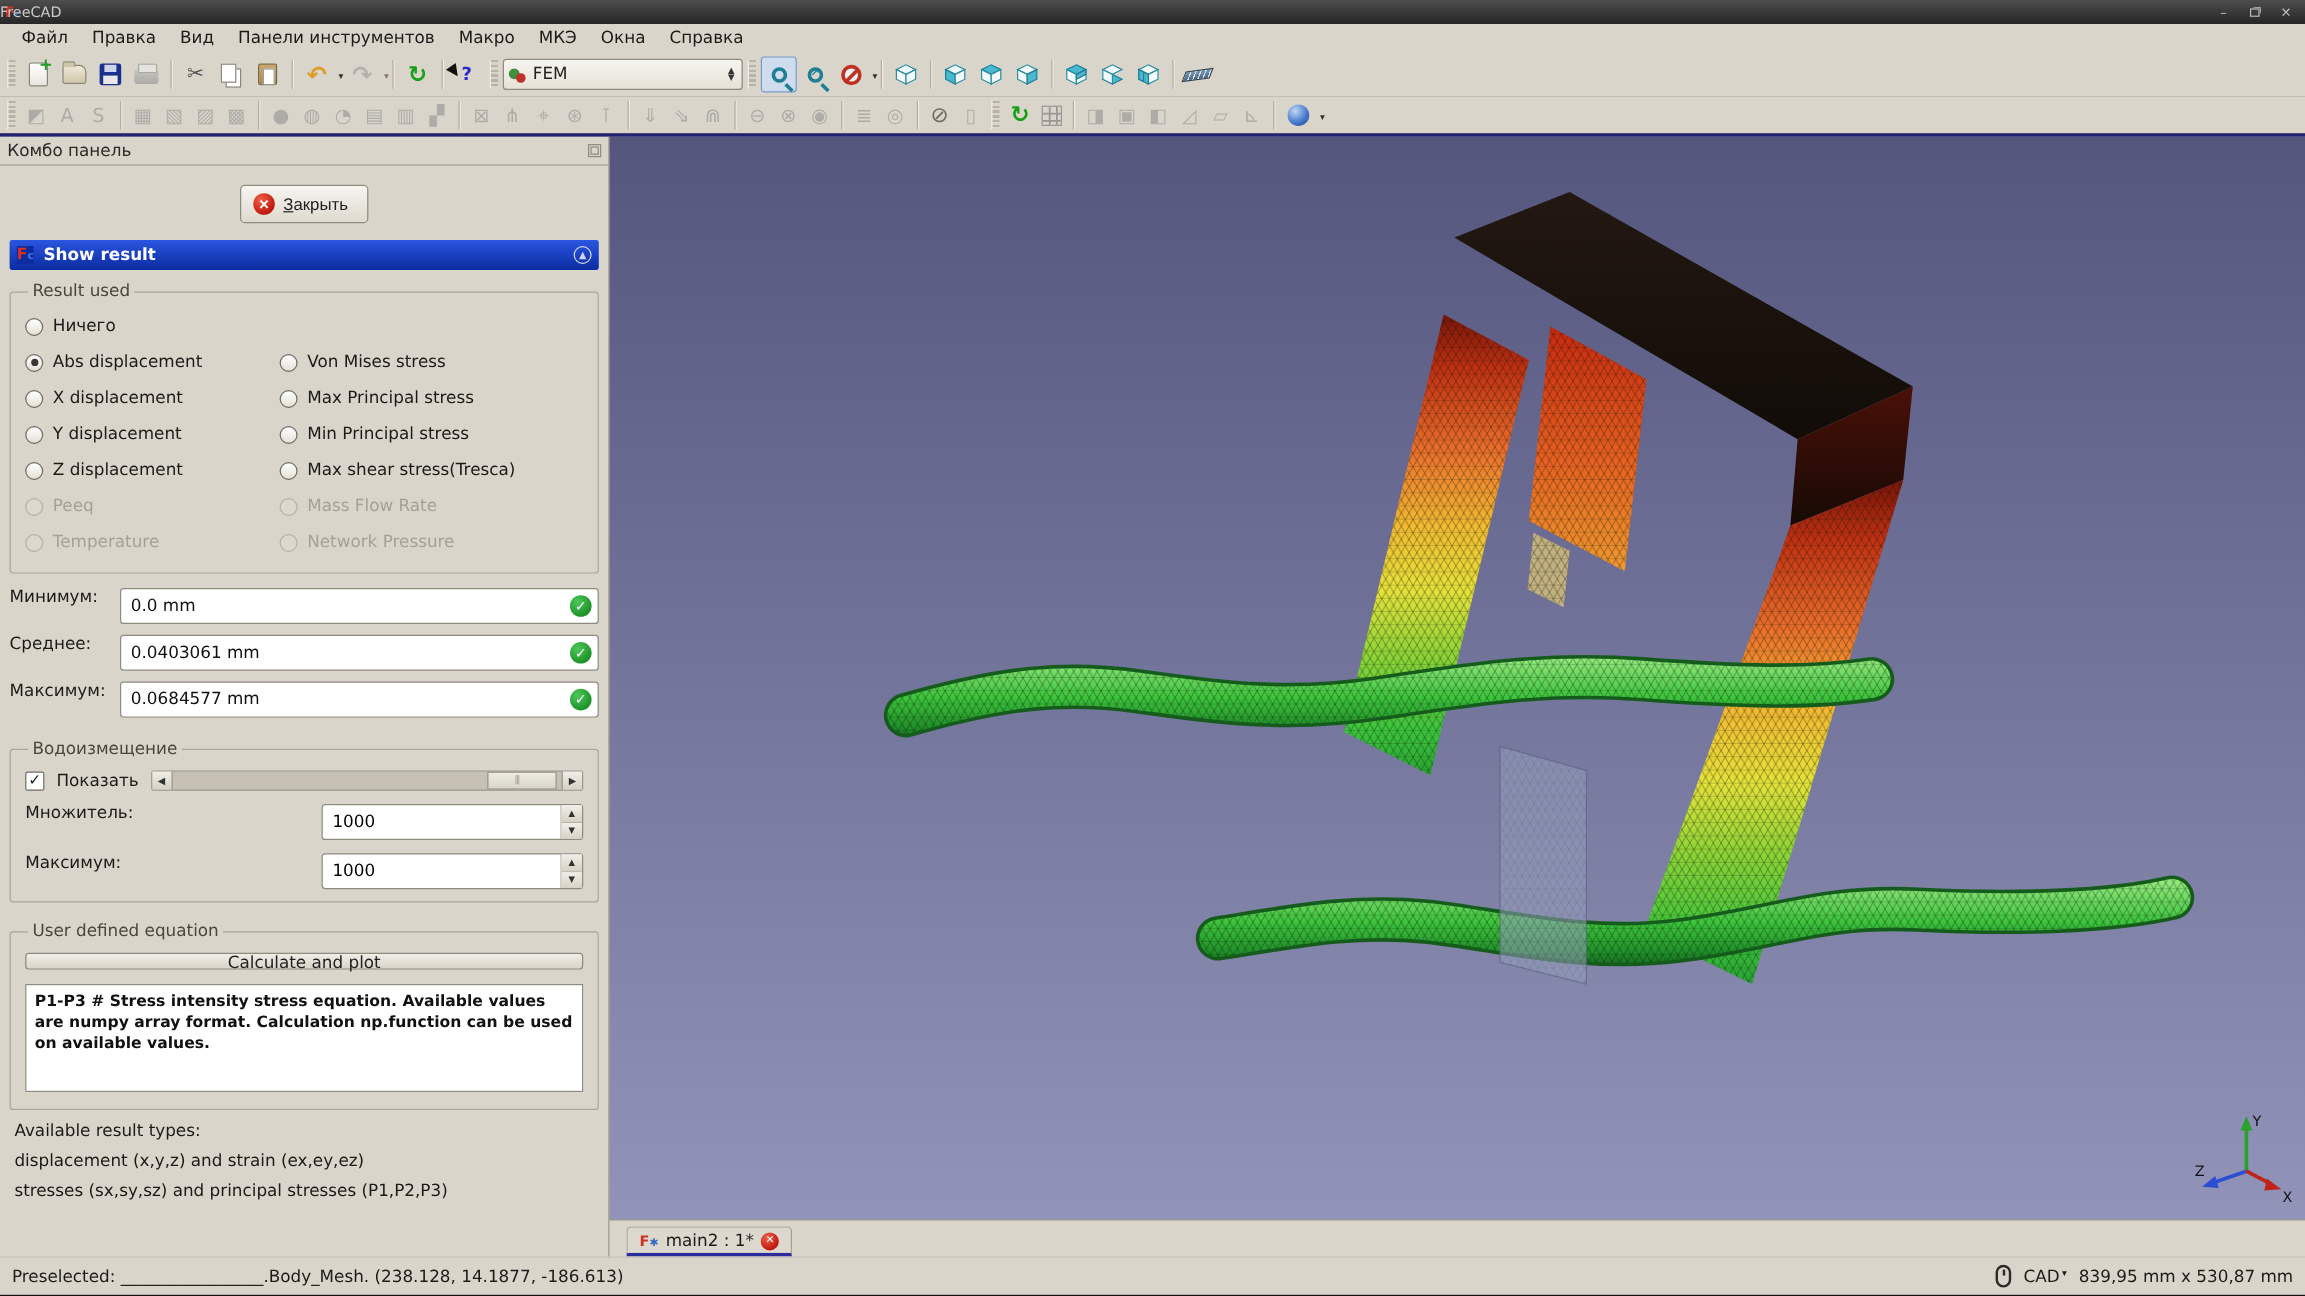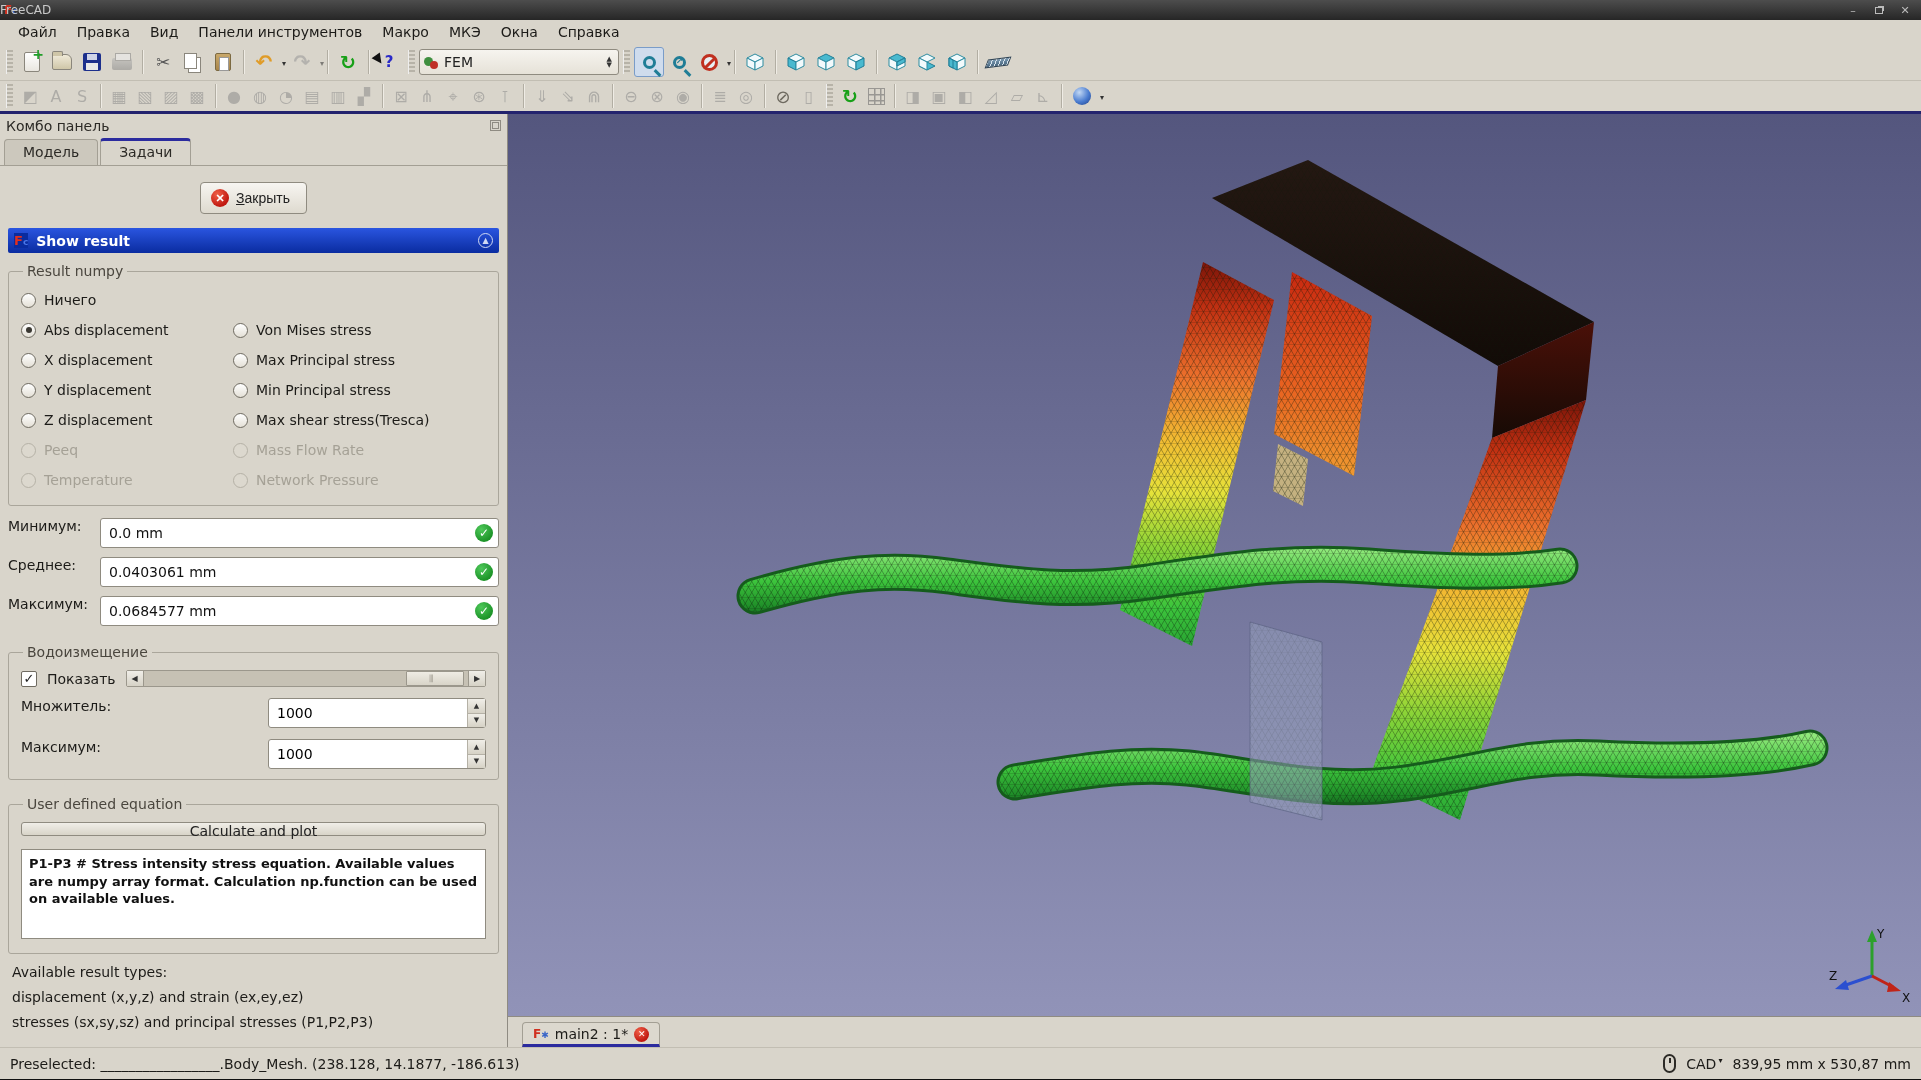--- a/index.html
+++ b/index.html
@@ -412,41 +412,37 @@
     </span>
 </div>
 
 <div class="content">
 
   <div class="panel">
     <div class="panel-header">
       <span>Комбо панель</span>
       <span class="float-ico"></span>
     </div>
-    <div class="tabs">
-      <span class="tab">Модель</span>
-      <span class="tab active">Задачи</span>
-    </div>
     <div class="panel-body">
 
       <div class="close-row">
         <button class="btn-close">
           <span class="redx">✕</span>
           <span><span class="u">З</span><span>акрыть</span></span>
         </button>
       </div>
 
       <div class="task-header">
         <span class="fc">F<b>c</b></span>
         <span class="label">Show result</span>
         <span class="collapse">▲</span>
       </div>
 
       <fieldset>
-        <legend>Result numpy</legend>
+        <legend>Result used</legend>
         <div class="radio-cols">
           <div class="rcol left">
             <span class="ritem">
                 <span class="radio"></span>
                 <span>Ничего</span>
               </span>
             <span class="ritem">
                 <span class="radio checked"></span>
                 <span>Abs displacement</span>
               </span>

